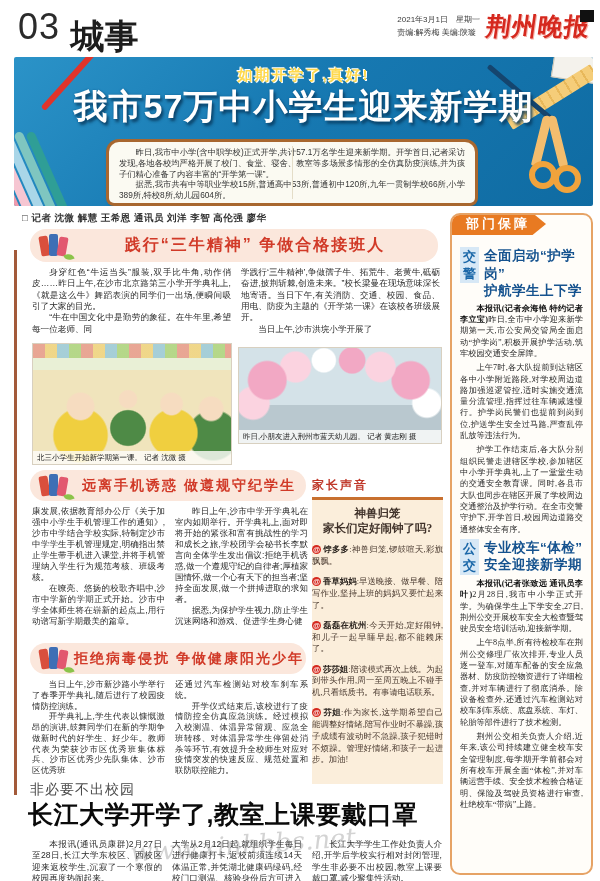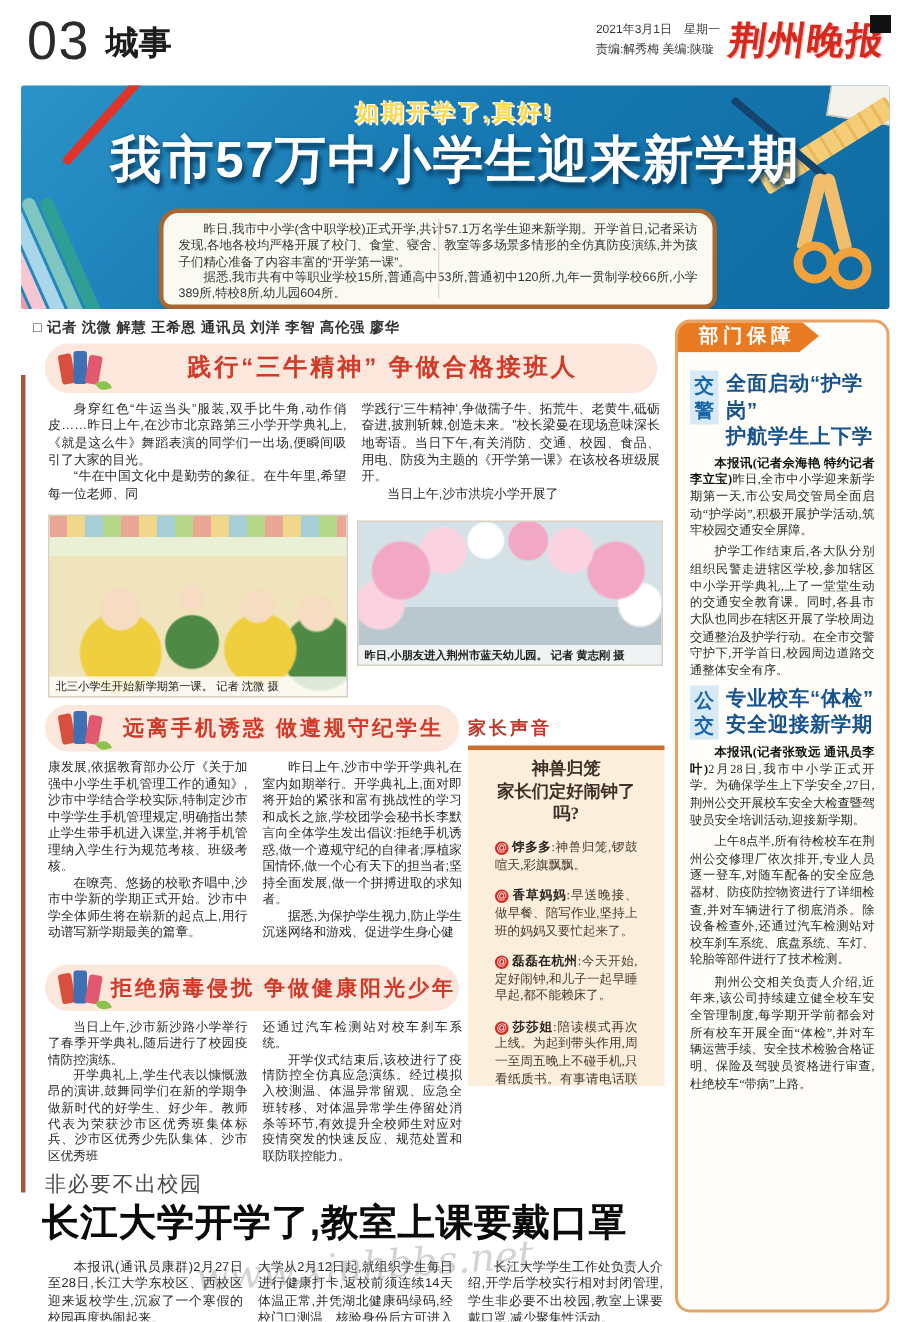--- a/index.html
+++ b/index.html
@@ -1,21 +1,21 @@
 <!DOCTYPE html>
 <html><head>
 <meta charset="utf-8">
 <style>
   html,body{margin:0;padding:0;}
   body{width:600px;height:881px;background:#ffffff;position:relative;overflow:hidden;
        font-family:"Liberation Sans",sans-serif;color:#222;}
   
   .hdr{position:absolute;top:6px;left:18px;right:6px;height:48px;}
   .pageno{font-size:36px;color:#2b2b2b;letter-spacing:1px;display:inline-block;vertical-align:top;}
-  .secname{font-size:22px;font-weight:bold;color:#1d1d1d;display:inline-block;vertical-align:top;margin:8px 0 0 6px;}
+  .secname{font-size:34px;font-weight:bold;color:#1d1d1d;display:inline-block;vertical-align:top;margin:8px 0 0 6px;}
   .hdr-right{position:absolute;right:4px;top:4px;display:flex;align-items:center;gap:6px;}
   .dateblock{font-size:8px;color:#3a3a3a;line-height:1.6;text-align:left;}
   .masthead{color:#d5281e;font-size:25px;font-weight:bold;font-family:"DejaVu Serif",serif;
             transform:skewX(-8deg);text-shadow:1px 1px 0 #f5b0a8;letter-spacing:1px;}
   .corner-black{position:absolute;right:0;top:4px;width:14px;height:12px;background:#111;}
   
   .banner{position:absolute;top:57px;left:14px;right:7px;height:149px;overflow:hidden;border-radius:2px;
           background:linear-gradient(135deg,#2b93c8 0%,#1779b2 45%,#0f6ba2 100%);}
   .kicker{position:absolute;top:9px;width:100%;text-align:center;color:#ffd94d;font-size:15px;font-weight:bold;
           text-shadow:1px 1px 0 #ffffff,-1px -1px 0 #ffffff;letter-spacing:2px;z-index:5;}
@@ -90,28 +90,28 @@
   .ph2{top:347px;left:238px;width:202px;height:95px;
     background:
       radial-gradient(circle at 14% 34%,#f2a8c4 0 10%,rgba(0,0,0,0) 11%),
       radial-gradient(circle at 28% 20%,#fbd3e0 0 9%,rgba(0,0,0,0) 10%),
       radial-gradient(circle at 42% 13%,#ffffff 0 8%,rgba(0,0,0,0) 9%),
       radial-gradient(circle at 56% 13%,#f2a8c4 0 9%,rgba(0,0,0,0) 10%),
       radial-gradient(circle at 70% 20%,#fbd3e0 0 9%,rgba(0,0,0,0) 10%),
       radial-gradient(circle at 85% 34%,#f2a8c4 0 10%,rgba(0,0,0,0) 11%),
       radial-gradient(circle at 7% 58%,#fbd3e0 0 8%,rgba(0,0,0,0) 9%),
       radial-gradient(circle at 93% 58%,#ffffff 0 7%,rgba(0,0,0,0) 8%),
-      linear-gradient(180deg,#d4e2e8 0 60%,#b9c8cf 60% 100%); font-weight: bold;}
+      linear-gradient(180deg,#d4e2e8 0 60%,#b9c8cf 60% 100%);}
   .cap{position:absolute;left:0;right:0;bottom:0;background:rgba(253,253,250,.82);
        font-size:7.5px;color:#222;padding:2px 4px;line-height:1.2;margin-top:20px;}
   
   .vlabel{position:absolute;top:477px;left:312px;width:131px;font-size:12px;font-weight:bold;color:#c0392b;
           letter-spacing:2px;border-bottom:3px solid #c8702f;padding-bottom:3px;}
-  .vbox{position:absolute;top:500px;left:312px;width:131px;height:224px;background:#fbeedb;
-        padding:6px 18px;box-sizing:border-box;overflow:hidden;}
+  .vbox{position:absolute;top:500px;left:312px;width:131px;height:284px;background:#fbeedb;
+        padding:6px 0;box-sizing:border-box;overflow:hidden;}
   .vtitle{text-align:center;font-weight:bold;font-size:11.5px;color:#40322a;line-height:1.3;margin-bottom:4px;font-family:"Liberation Serif",serif;}
   .vitem{font-family:"Liberation Serif",serif;font-size:8.4px;line-height:1.4;color:#4a3a30;text-align:justify;margin-bottom:3px;}
   .vitem .at{display:inline-block;background:#d5281e;color:#fff;border-radius:50%;width:9px;height:9px;
              line-height:9px;font-size:7px;text-align:center;margin-right:2px;font-family:"Liberation Sans",sans-serif;}
   .vitem b{color:#2b241f;}
   
   .dept{position:absolute;top:213px;left:450px;width:143px;height:662px;border:2px solid #e6a366;
         border-radius:10px;box-sizing:border-box;padding:6px 8px;overflow:hidden;background:#fffdf9;}
   .dept-banner{position:relative;left:-10px;top:-8px;width:96px;height:22px;background:#e87a22;color:#fff;
         font-size:13px;font-weight:bold;letter-spacing:3px;line-height:22px;text-align:center;
@@ -259,20 +259,21 @@
 <div class="dept">
   <div class="dept-banner">部门保障</div>
   <div class="dart">
     <div class="dart-head">
       <span class="side-tag">交警</span>
       <span class="dtitle">
         <span>全面启动“护学岗”</span><br><span>护航学生上下学</span>
       </span>
     </div>
     <p><b>本报讯(记者佘海艳 特约记者李立宝)</b><span>昨日,全市中小学迎来新学期第一天,市公安局交管局全面启动“护学岗”,积极开展护学活动,筑牢校园交通安全屏障。</span></p>
+    <p>上午7时,各大队提前到达辖区各中小学附近路段,对学校周边道路加强巡逻管控,适时实施交通流量分流管理,指挥过往车辆减速慢行。护学岗民警们也提前到岗到位,护送学生安全过马路,严查乱停乱放等违法行为。</p>
     <p>护学工作结束后,各大队分别组织民警走进辖区学校,参加辖区中小学开学典礼,上了一堂堂生动的交通安全教育课。同时,各县市大队也同步在辖区开展了学校周边交通整治及护学行动。在全市交警守护下,开学首日,校园周边道路交通整体安全有序。</p>
   </div>
   <div class="dart">
     <div class="dart-head">
       <span class="side-tag">公交</span>
       <span class="dtitle">
         <span>专业校车“体检”</span><br><span>安全迎接新学期</span>
       </span>
     </div>
     <p><b>本报讯(记者张致远 通讯员李叶)</b><span>2月28日,我市中小学正式开学。为确保学生上下学安全,27日,荆州公交开展校车安全大检查暨驾驶员安全培训活动,迎接新学期。</span></p>

